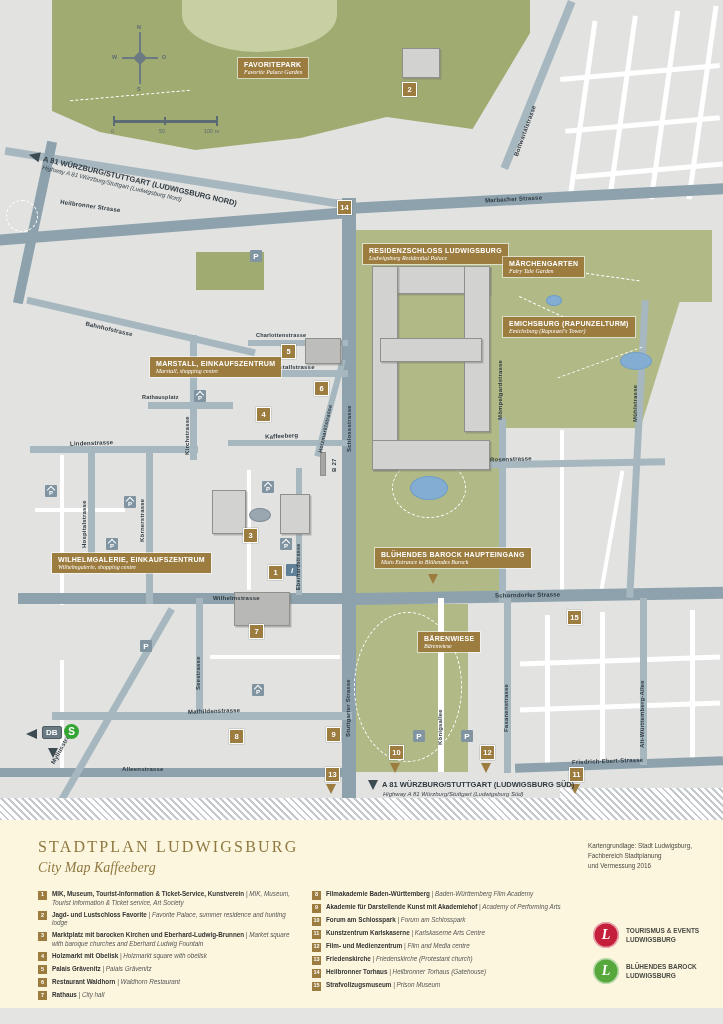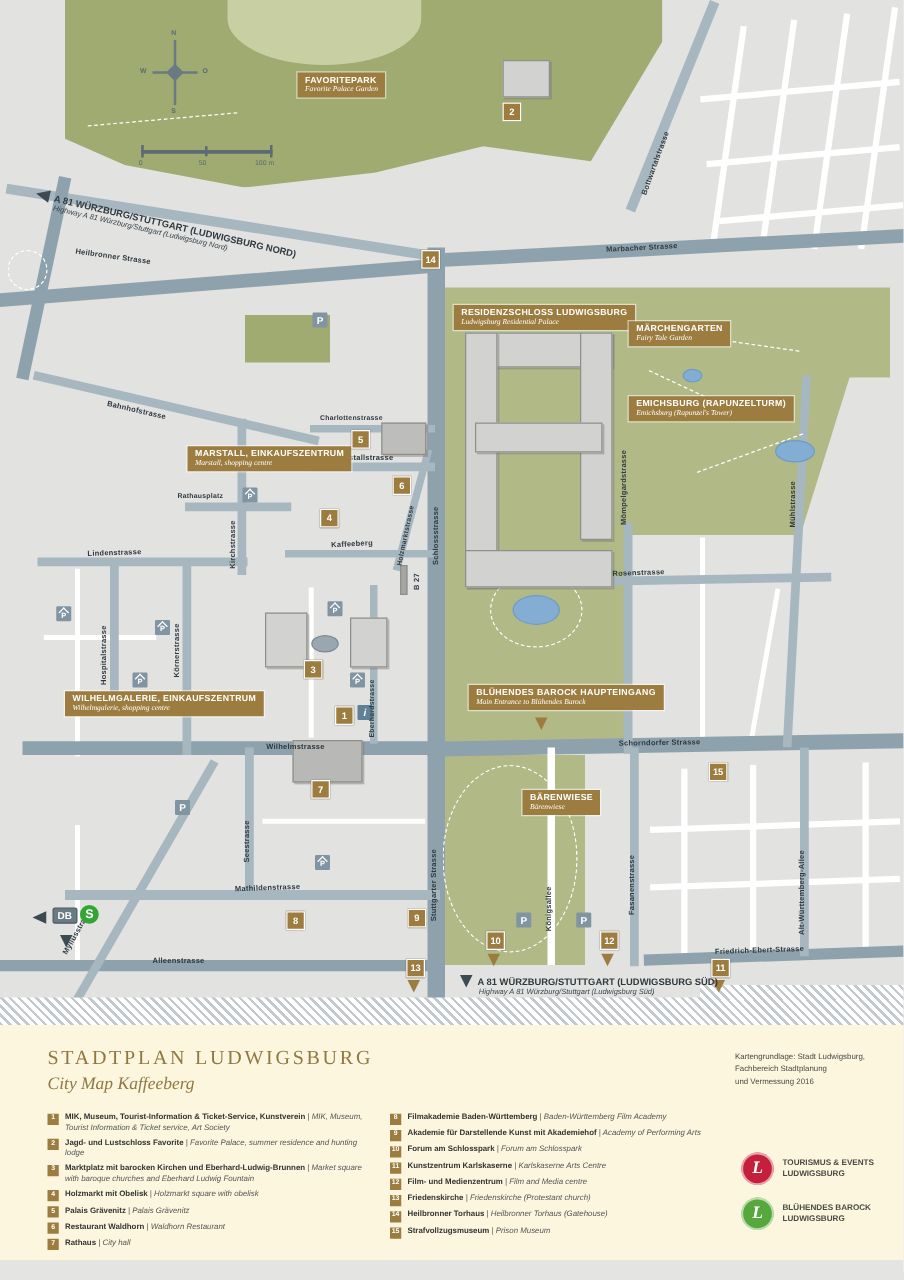--- a/index.html
+++ b/index.html
@@ -302,21 +302,21 @@
     <div class="tri-dn-b" style="left:570px;top:784px;"></div>
 
     <div class="hwy" style="left:30px;top:150px;transform:rotate(13deg);transform-origin:0 0;">
       <div style="display:flex;align-items:center;">
         <span class="tri-lf-d" style="position:static;margin-right:4px;"></span>
         <span class="t">A 81 WÜRZBURG/STUTTGART (LUDWIGSBURG NORD)</span>
       </div>
       <div class="s" style="margin-left:16px;">Highway A 81 Würzburg/Stuttgart (Ludwigsburg Nord)</div>
     </div>
     <div class="hwy" style="left:368px;top:780px;">
-      <div style="display:flex;align-items:center;">
+      <div style="display:flex;">
         <span class="tri-dn-d" style="position:static;margin-right:4px;"></span>
         <span class="t">A 81 WÜRZBURG/STUTTGART (LUDWIGSBURG SÜD)</span>
       </div>
       <div class="s" style="margin-left:15px;">Highway A 81 Würzburg/Stuttgart (Ludwigsburg Süd)</div>
     </div>
 
     <span class="tri-lf-d" style="left:26px;top:729px;"></span>
     <div class="db" style="left:42px;top:726px;"><span>DB</span></div>
     <div class="sb" style="left:64px;top:724px;">
         <span>S</span>

